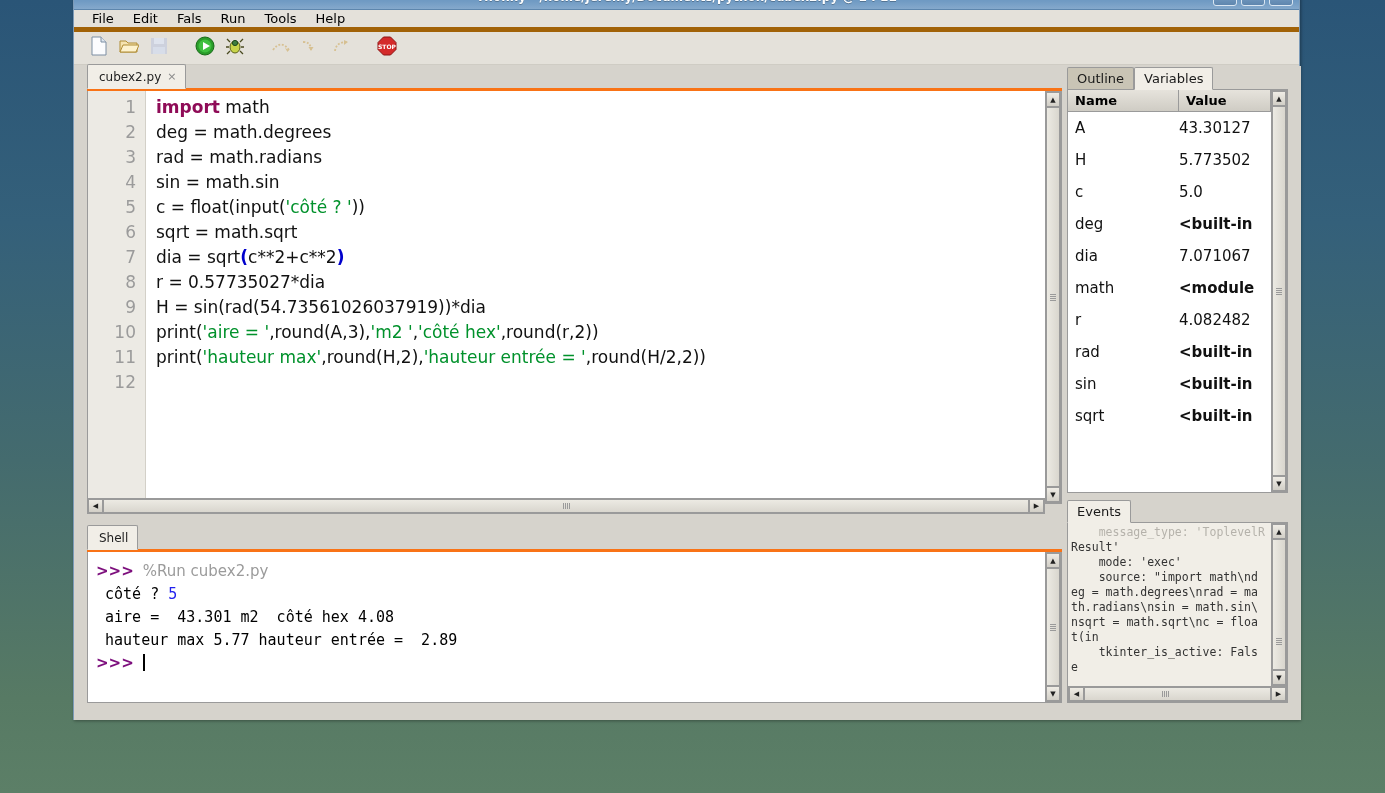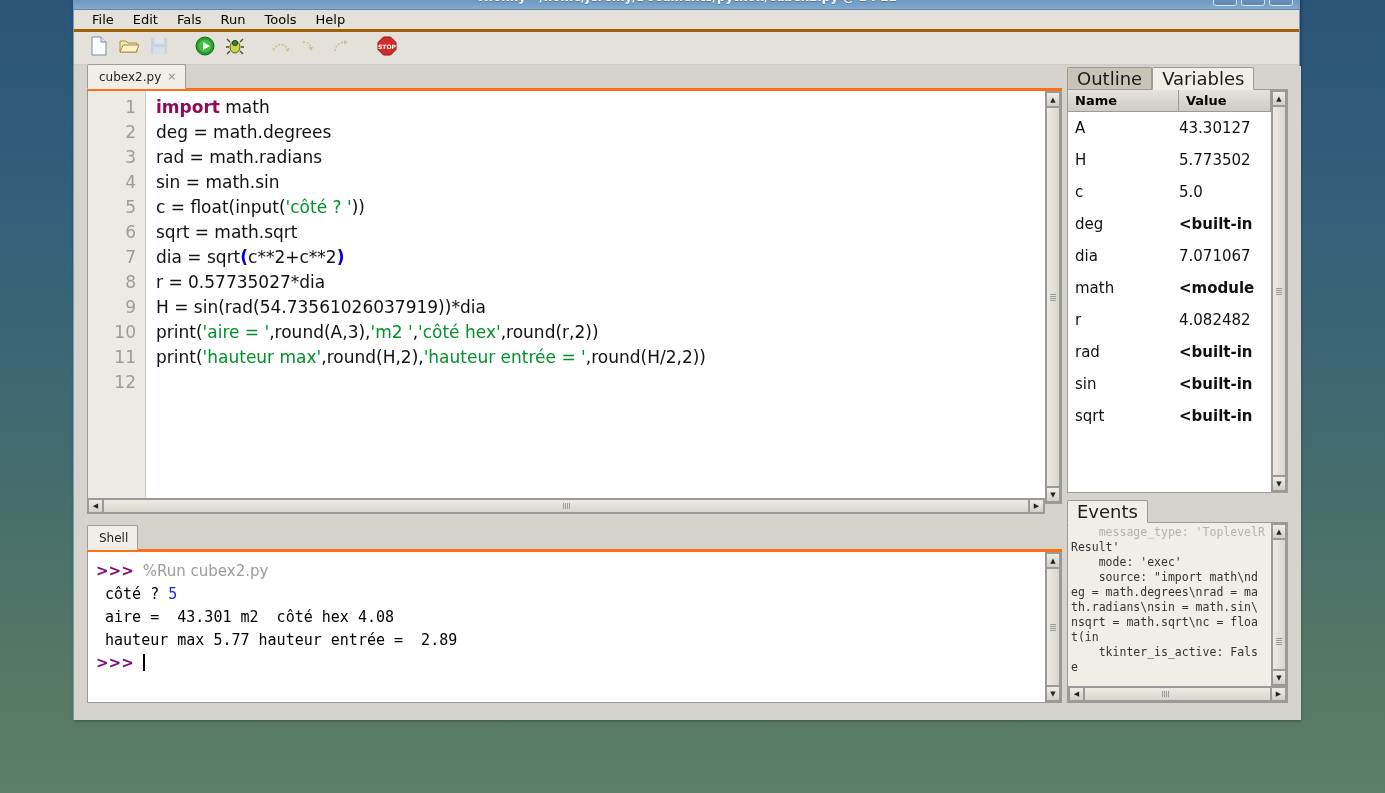--- a/index.html
+++ b/index.html
@@ -49,21 +49,21 @@
     width: 24px; height: 14px;
     background: linear-gradient(to bottom, #7ba3c9, #5f86ae);
     border: 1px solid #d9e6f2;
     border-radius: 3px;
   }
 
   
   #menubar {
     height: 22px;
     background: #e4e1da;
-    border-bottom: 3px solid #a16207;
+    border-bottom: 5px solid #a16207;
     display: flex;
     align-items: center;
     padding-left: 10px;
     gap: 3px;
   }
   .menu-item {
     font-size: 13px;
     color: #000;
     padding: 2px 8px;
     cursor: default;
@@ -272,21 +272,21 @@
   #vars-panel { position: relative; height: 428px; }
   .rtabstrip {
     height: 24px;
     display: flex; align-items: flex-end;
     border-bottom: 1px solid #9a9a9a;
   }
   .rtab {
     height: 22px;
     padding: 0 9px;
     display: flex; align-items: center;
-    font-size: 18px;
+    font-size: 13px;
     background: #c9c4b5;
     border: 1px solid #9a9a9a;
     border-bottom: none;
     border-radius: 2px 2px 0 0;
     color: #1a1a1a;
   }
   .rtab.active {
     background: #f1eee7;
     border-bottom: 1px solid #f1eee7;
     margin-bottom: -1px;

